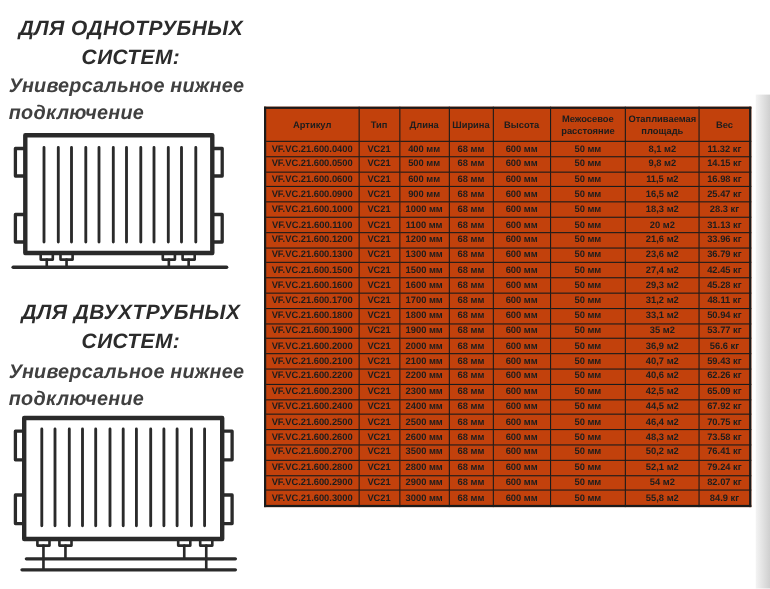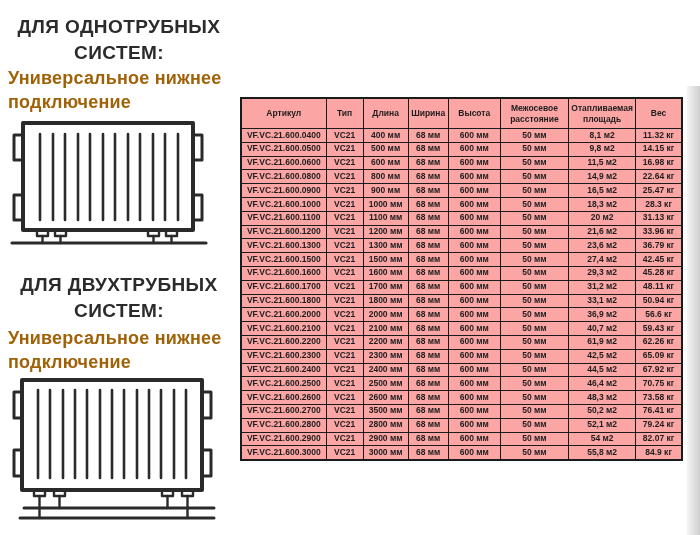--- a/index.html
+++ b/index.html
@@ -5,45 +5,45 @@
   html,body{margin:0;padding:0;}
   body{
     width:700px;height:535px;background:#ffffff;
     font-family:"Liberation Sans", sans-serif;
     position:relative;overflow:hidden;
     -webkit-font-smoothing:antialiased;
   }
   .page{position:absolute;inset:0;}
 
   
-  .left-panel{position:absolute;left:0;top:0;width:238px;height:520px;}
+  .left-panel{position:absolute;left:0;top:0;width:238px;height:520px;font-style:italic;}
   .heading{
     position:absolute;left:8px;width:222px;
     font-size:19px;font-weight:800;letter-spacing:.4px;
     color:#2b2b2b;text-align:center;line-height:1.35;
   }
   .heading.h1{top:14px;}
   .heading.h2{top:272px;}
   .subheading{
     position:absolute;left:8px;width:224px;
     font-size:18px;font-weight:700;letter-spacing:.2px;
-    color:#a16207;text-align:left;line-height:1.35;
+    color:#404040;text-align:left;line-height:1.35;
   }
   .subheading.s1{top:66px;}
   .subheading.s2{top:326px;}
   .diagram{position:absolute;left:10px;}
   .diagram.d1{top:110px;}
   .diagram.d2{top:372px;}
   .diagram svg{display:block;}
 
   
   table.spec{
     position:absolute;left:240px;top:97px;width:443px;
     border-collapse:collapse;table-layout:fixed;
-    background:#fca5a5;
+    background:#c2410c;
     border:2.5px solid #1b1b1b;
   }
   table.spec th, table.spec td{
     border:1.4px solid #1b1b1b;
     font-size:8.5px;font-weight:700;color:#1d1d1d;
     text-align:center;vertical-align:middle;
     padding:0 2px;line-height:1.15;
     white-space:nowrap;overflow:hidden;
   }
   table.spec th{height:29px;white-space:normal;line-height:1.25;}
@@ -166,30 +166,20 @@
           <td>VF.VC.21.600.0600</td>
           <td>VC21</td>
           <td>600 мм</td>
           <td>68 мм</td>
           <td>600 мм</td>
           <td>50 мм</td>
           <td>11,5 м2</td>
           <td>16.98 кг</td>
         </tr>
         <tr>
-          <td>VF.VC.21.600.0800</td>
-          <td>VC21</td>
-          <td>800 мм</td>
-          <td>68 мм</td>
-          <td>600 мм</td>
-          <td>50 мм</td>
-          <td>14,9 м2</td>
-          <td>22.64 кг</td>
-        </tr>
-        <tr>
           <td>VF.VC.21.600.0900</td>
           <td>VC21</td>
           <td>900 мм</td>
           <td>68 мм</td>
           <td>600 мм</td>
           <td>50 мм</td>
           <td>16,5 м2</td>
           <td>25.47 кг</td>
         </tr>
         <tr>
@@ -266,20 +256,30 @@
           <td>VF.VC.21.600.1800</td>
           <td>VC21</td>
           <td>1800 мм</td>
           <td>68 мм</td>
           <td>600 мм</td>
           <td>50 мм</td>
           <td>33,1 м2</td>
           <td>50.94 кг</td>
         </tr>
         <tr>
+          <td>VF.VC.21.600.1900</td>
+          <td>VC21</td>
+          <td>1900 мм</td>
+          <td>68 мм</td>
+          <td>600 мм</td>
+          <td>50 мм</td>
+          <td>35 м2</td>
+          <td>53.77 кг</td>
+        </tr>
+        <tr>
           <td>VF.VC.21.600.2000</td>
           <td>VC21</td>
           <td>2000 мм</td>
           <td>68 мм</td>
           <td>600 мм</td>
           <td>50 мм</td>
           <td>36,9 м2</td>
           <td>56.6 кг</td>
         </tr>
         <tr>
@@ -292,21 +292,21 @@
           <td>40,7 м2</td>
           <td>59.43 кг</td>
         </tr>
         <tr>
           <td>VF.VC.21.600.2200</td>
           <td>VC21</td>
           <td>2200 мм</td>
           <td>68 мм</td>
           <td>600 мм</td>
           <td>50 мм</td>
-          <td>61,9 м2</td>
+          <td>40,6 м2</td>
           <td>62.26 кг</td>
         </tr>
         <tr>
           <td>VF.VC.21.600.2300</td>
           <td>VC21</td>
           <td>2300 мм</td>
           <td>68 мм</td>
           <td>600 мм</td>
           <td>50 мм</td>
           <td>42,5 м2</td>

